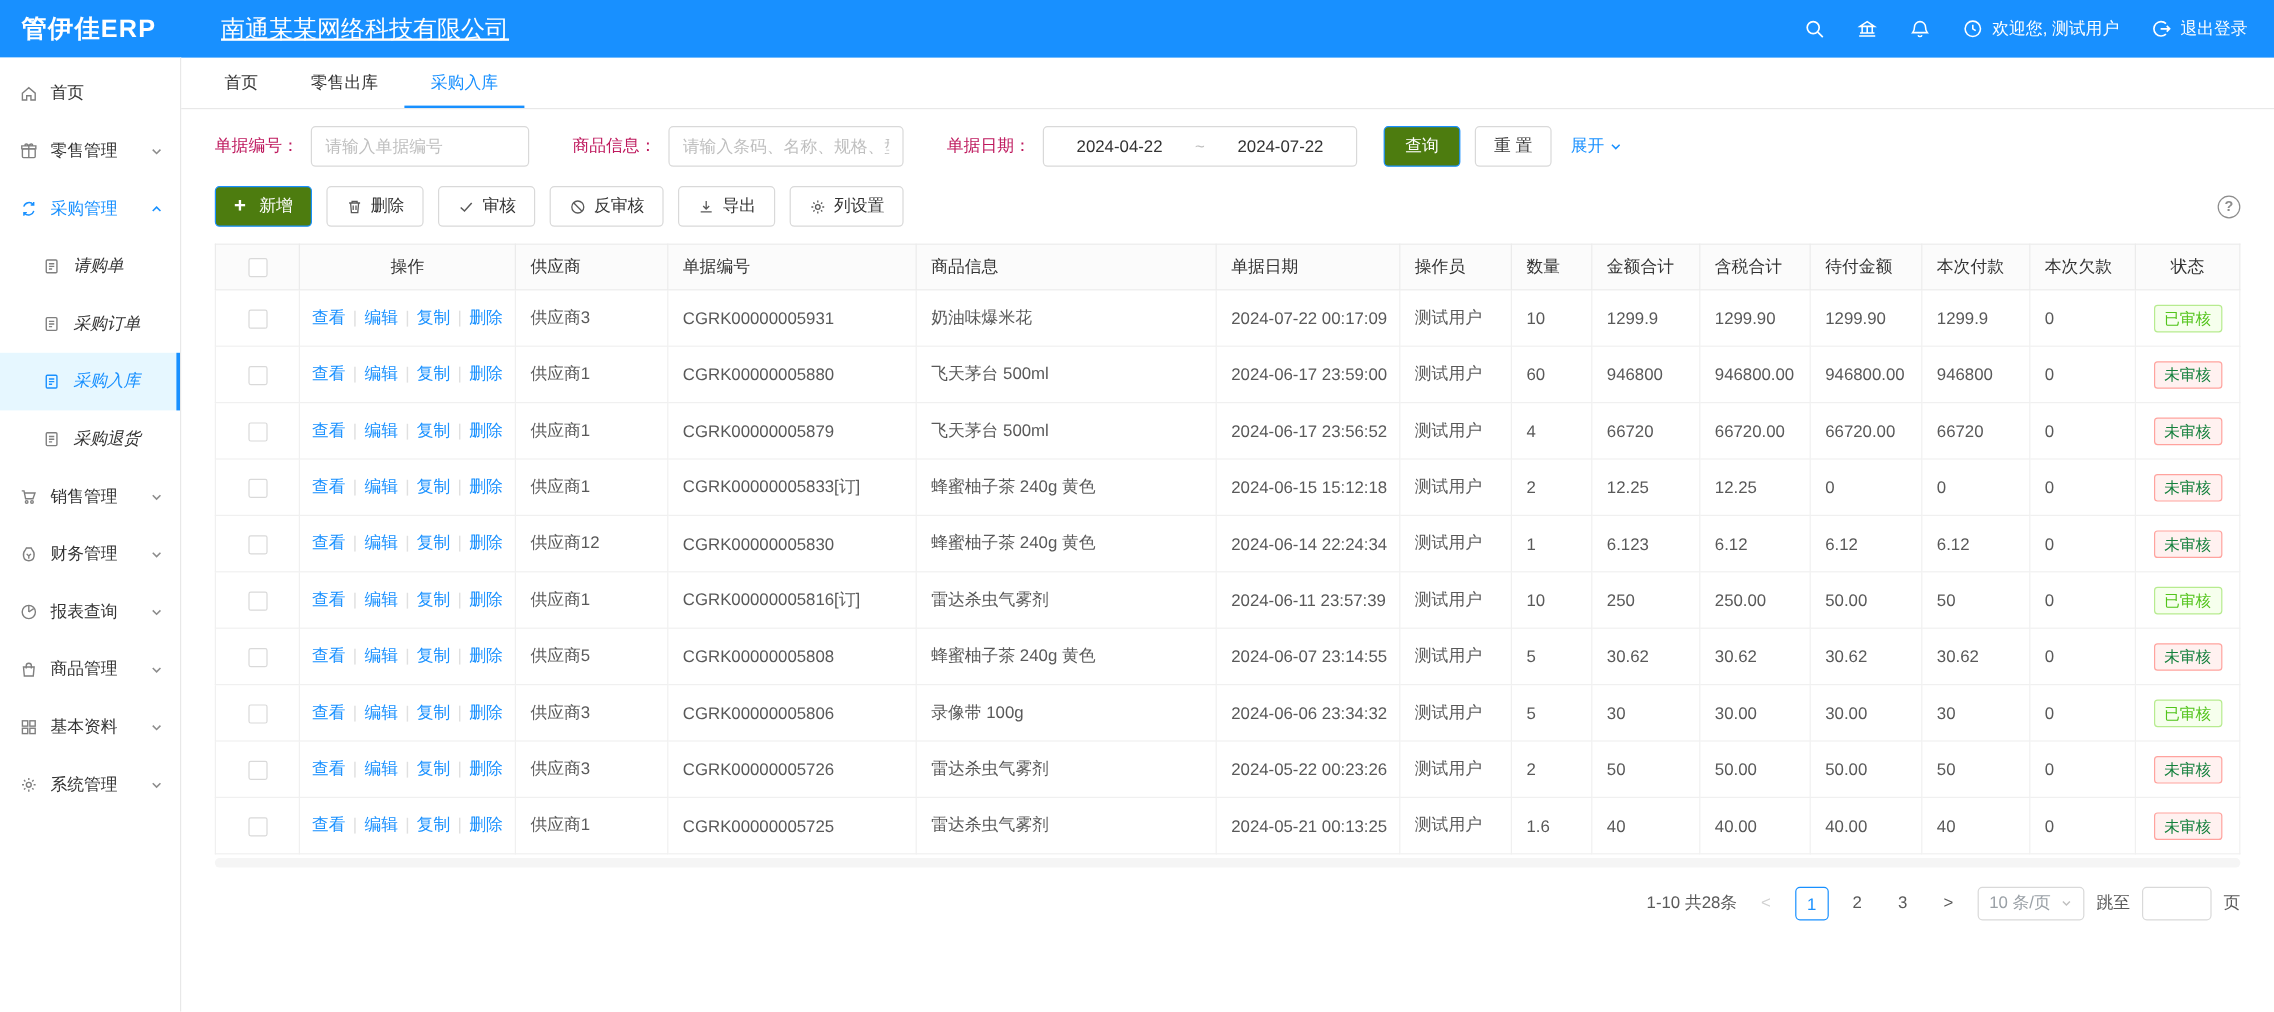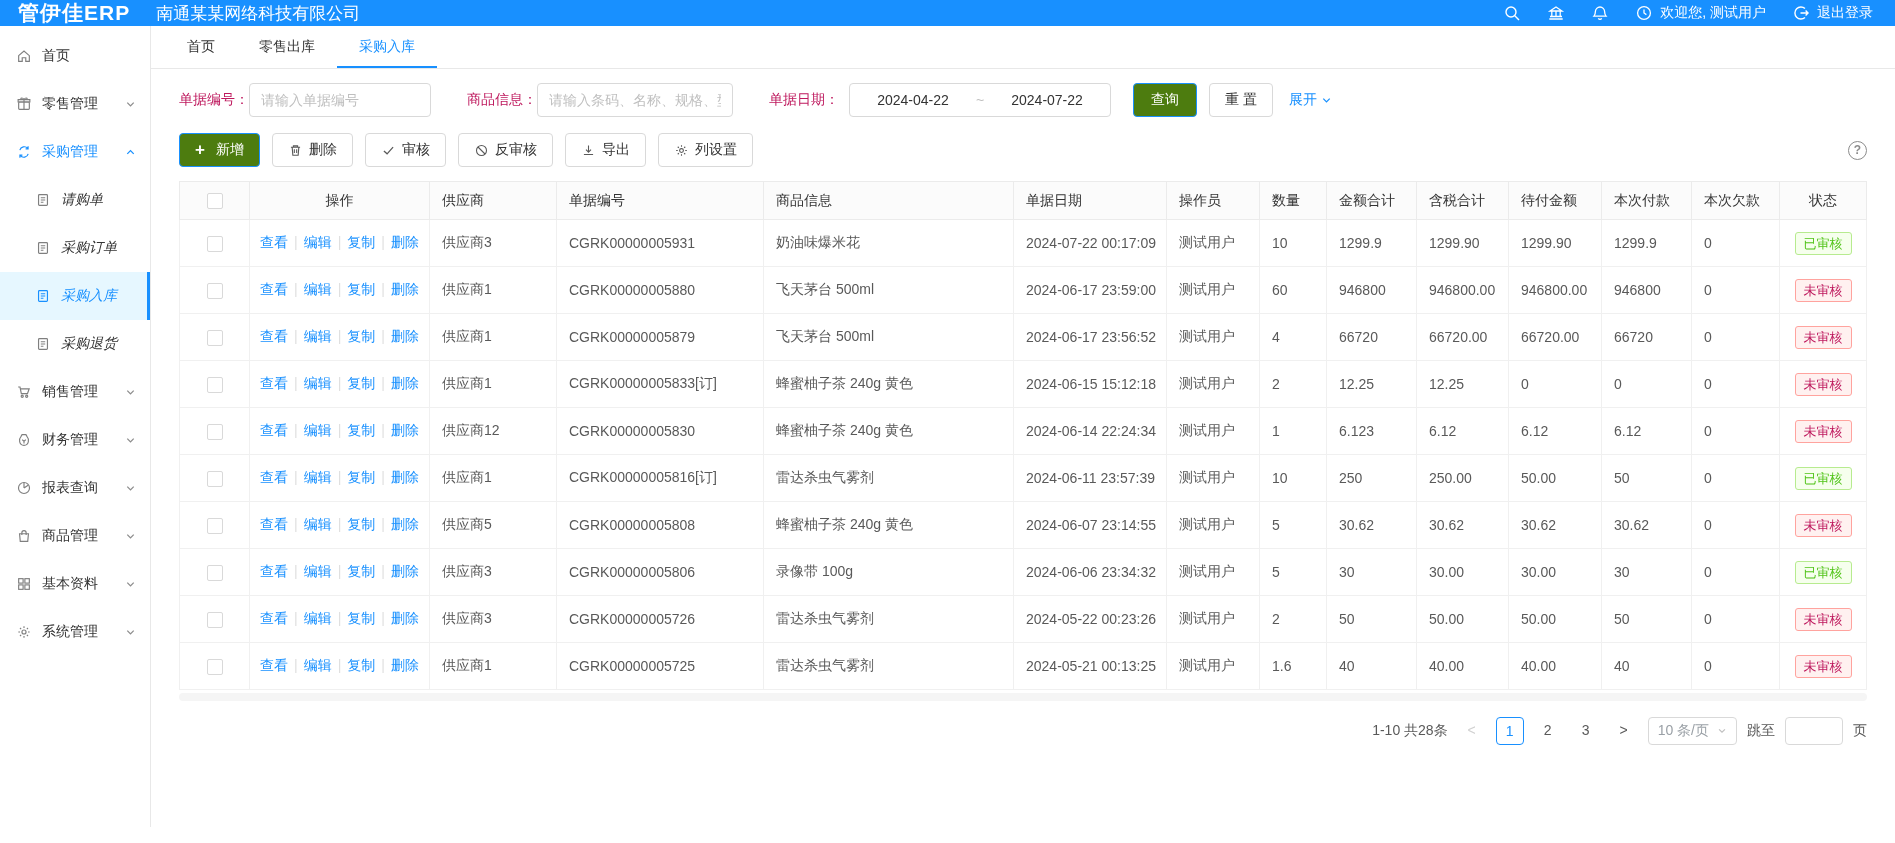--- a/index.html
+++ b/index.html
@@ -1,22 +1,22 @@
 <!DOCTYPE html>
 <html><head>
 <meta charset="utf-8">
 <style>
   * { box-sizing: border-box; margin: 0; padding: 0; }
   html,body { width:1895px; height:843px; overflow:hidden; background:#fff;
     font-family:"Liberation Sans","DejaVu Sans",sans-serif; color:#333; font-size:14px; }
 
   
-  .top-header { height:26px; background:#1890ff; display:flex; align-items:center; color:#fff; }
+  .top-header { height:48px; background:#1890ff; display:flex; align-items:center; color:#fff; }
   .logo { font-size:21px; font-weight:bold; padding:0 18px; letter-spacing:1px; white-space:nowrap; }
-  .company { font-size:17px; margin-left:8px; white-space:nowrap; }
+  .company { font-size:20px; margin-left:36px; white-space:nowrap;text-decoration:underline; }
   .header-right { margin-left:auto; display:flex; align-items:center; gap:26px; padding-right:22px; }
   .hicon { display:inline-flex; width:18px; height:18px; color:#fff; cursor:pointer; }
   .hgroup { display:inline-flex; align-items:center; gap:7px; cursor:pointer; white-space:nowrap; }
   svg { display:block; }
 
   
   .layout { display:flex; height:801px;justify-content:center; }
   .sidebar { width:151px; border-right:1px solid #e8e8e8; padding-top:6px; flex:none; background:#fff; }
   .side-item { height:48px; display:flex; align-items:center; gap:10px; padding-left:16px; cursor:pointer; color:#333; }
   .side-item .sicon { width:16px; height:16px; color:#7f7f7f; flex:none; }
@@ -33,21 +33,21 @@
   .tabbar { height:43px; border-bottom:1px solid #e8e8e8; display:flex; padding-left:14px; }
   .tab { padding:0 22px; line-height:41px; cursor:pointer; color:#333; }
   .tab.active { color:#1890ff; border-bottom:2px solid #1890ff; }
 
   .content { padding:0 28px; }
 
   
   .filterbar { margin-top:14px; display:flex; align-items:center; }
   .flabel { color:#be185d; white-space:nowrap; }
   .tinput { height:34px; border:1px solid #d9d9d9; border-radius:4px; padding:0 11px; font-size:14px;
-            color:#333; outline:none; font-family:inherit; }
+            color:#333; outline:none; margin-left:10px; font-family:inherit; }
   .tinput::placeholder { color:#bfbfbf; }
   .in-orderno { width:182px; margin-right:36px; }
   .in-product { width:196px; margin-right:36px; }
   .datebox { margin-left:10px; width:262px; height:34px; border:1px solid #d9d9d9; border-radius:4px;
              display:flex; align-items:center; justify-content:space-evenly; cursor:pointer; }
   .datebox .tilde { color:#bfbfbf; }
   .btn { height:34px; border-radius:4px; border:1px solid #d9d9d9; background:#fff; color:#333;
          font-size:14px; padding:0 15px; cursor:pointer; display:inline-flex; align-items:center; gap:6px;
          font-family:inherit; white-space:nowrap; }
   .btn.primary { background:#4d7c0f; border-color:#1890ff; color:#fff; }
@@ -70,21 +70,21 @@
   th { height:38px; background:#fbfbfb; border:1px solid #ebebeb; font-weight:normal; color:#333;
        padding:0 12px; text-align:left; overflow:hidden; white-space:nowrap; }
   td { height:47px; border:1px solid #f0f0f0; color:#595959; padding:0 12px; overflow:hidden; white-space:nowrap; }
   th.center, td.center { text-align:center; padding:0 4px; }
   .checkbox { display:inline-block; width:16px; height:16px; border:1px solid #d9d9d9; border-radius:2px;
               background:#fff; vertical-align:middle; cursor:pointer; }
   .ops a { color:#1890ff; text-decoration:none; cursor:pointer; }
   .ops .sep { color:#e0e0e0; margin:0 6px; }
   .badge { display:inline-block; padding:2px 8px; border-radius:3px; font-size:13px; line-height:17px; }
   .badge.approved { color:#52c41a; background:#f6ffed; border:1px solid #b7eb8f; }
-  .badge.pending  { color:#be185d; background:#fff1f0; border:1px solid #ffa39e; }
+  .badge.pending  { color:#15803d; background:#fff1f0; border:1px solid #ffa39e; }
 
   .hscroll { height:8px; background:#f5f5f5; border-radius:4px; margin-top:3px; }
 
   
   .pagination { margin-top:16px; display:flex; justify-content:flex-end; align-items:center; gap:10px; color:#595959; }
   .pg-btn { min-width:28px; height:28px; line-height:26px; text-align:center; border-radius:4px;
             cursor:pointer; padding:0 4px; user-select:none; }
   .pg-btn.current { border:1px solid #1890ff; color:#1890ff; }
   .pg-arrow { color:#595959; } .pg-arrow.disabled { color:#d0d0d0; cursor:default; }
   .size-select { height:28px; border:1px solid #d9d9d9; border-radius:4px; padding:0 9px; color:#9aa0a6;

